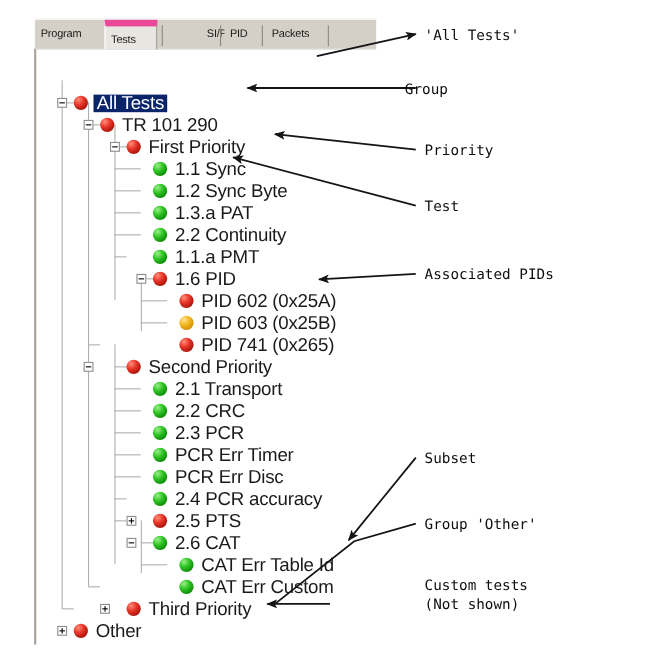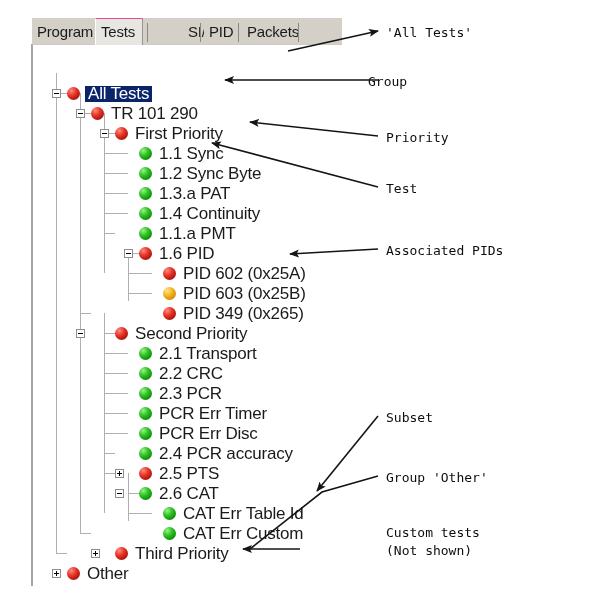--- a/index.html
+++ b/index.html
@@ -23,37 +23,37 @@
     width: 310px;
     height: 27px;
     background: #d4d0c8;
     border-top: 1px solid #ffffff;
     border-left: 1px solid #ffffff;
   }
   .tab {
     position: absolute;
     top: 3px;
     height: 24px;
-    font-size: 15px;
+    font-size: 10px;
     color: #1a1a1a;
     line-height: 22px;
     padding: 0 5px;
     box-sizing: border-box;
     white-space: nowrap;
     letter-spacing: -0.2px;
   }
   .tab.inactive {
     background: #d4d0c8;
   }
   .tab.active {
     top: 0px;
     height: 27px;
     line-height: 25px;
     background: #e8e6e1;
-    border-top: 1px solid #ec4899;
+    border-top: 6px solid #ec4899;
     border-left: 1px solid #ffffff;
     border-right: 1px solid #9a968e;
     z-index: 3;
   }
   .tabsep {
     position: absolute;
     top: 5px;
     width: 1px;
     height: 19px;
     background: #8b8781;
@@ -251,21 +251,21 @@
     <div class="node" style="left:106px; top:120px;">
       <span class="bullet green"></span>
       <span class="node-label">1.2 Sync Byte</span>
     </div>
     <div class="node" style="left:106px; top:140px;">
       <span class="bullet green"></span>
       <span class="node-label">1.3.a PAT</span>
     </div>
     <div class="node" style="left:106px; top:160px;">
       <span class="bullet green"></span>
-      <span class="node-label">1.4 Continuity</span>
+      <span class="node-label">2.2 Continuity</span>
     </div>
     <div class="node" style="left:106px; top:180px;">
       <span class="bullet green"></span>
       <span class="node-label">1.1.a PMT</span>
     </div>
 
     <div class="node" style="left:106px; top:200px;">
       <span class="bullet red"></span>
       <span class="node-label">1.6 PID</span>
     </div>
@@ -274,21 +274,21 @@
     <div class="node" style="left:130px; top:220px;">
       <span class="bullet red"></span>
       <span class="node-label">PID 602 (0x25A)</span>
     </div>
     <div class="node" style="left:130px; top:240px;">
       <span class="bullet orange"></span>
       <span class="node-label">PID 603 (0x25B)</span>
     </div>
     <div class="node" style="left:130px; top:260px;">
       <span class="bullet red"></span>
-      <span class="node-label">PID 349 (0x265)</span>
+      <span class="node-label">PID 741 (0x265)</span>
     </div>
 
     <div class="node" style="left:82px; top:280px;">
       <span class="bullet red"></span>
       <span class="node-label">Second Priority</span>
     </div>
     <div class="expander" style="left:43px; top:284px;"></div>
 
     <div class="node" style="left:106px; top:300px;">
       <span class="bullet green"></span>

